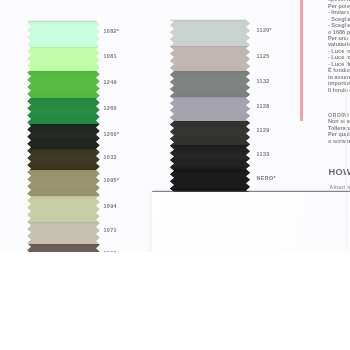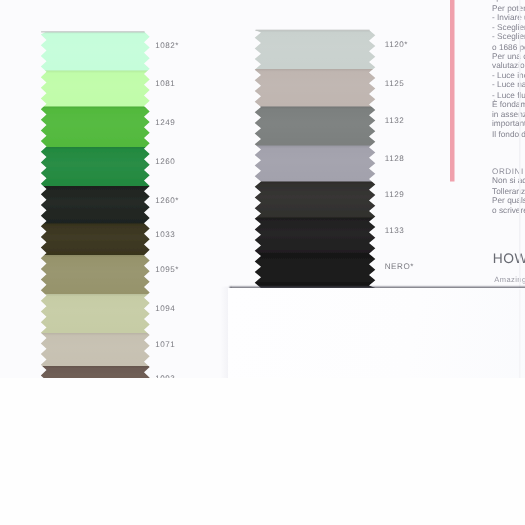--- a/index.html
+++ b/index.html
@@ -1,18 +1,18 @@
 <!DOCTYPE html>
 <html><head>
 <meta charset="utf-8">
 <style>
   html,body{margin:0;padding:0;}
   body{width:350px;height:350px;overflow:hidden;background:#fefefe;
        font-family:"Liberation Sans",sans-serif;}
-  .stage{position:relative;width:350px;height:252px;overflow:hidden;background:#fbfbfd;}
+  .stage{position:relative;width:350px;height:252px;overflow:hidden;background:#fbfbfd;font-weight:bold;}
   svg.card{position:absolute;left:0;top:0;width:350px;height:350px;}
   .lbl{position:absolute;font-size:5.4px;color:#7a7a80;letter-spacing:.35px;white-space:nowrap;}
 
   
   .textpanel{position:absolute;left:308px;top:-3.6px;width:60px;}
   .tline{font-size:5.5px;line-height:6.43px;color:#83838f;white-space:nowrap;
          padding-left:20px;}
   .accentbar{position:absolute;left:299.8px;top:-2px;width:3.2px;height:123px;
              background:#f0a0ac;}
   .sectionhead{font-size:5.4px;line-height:6.4px;color:#8d8d99;letter-spacing:.4px;

